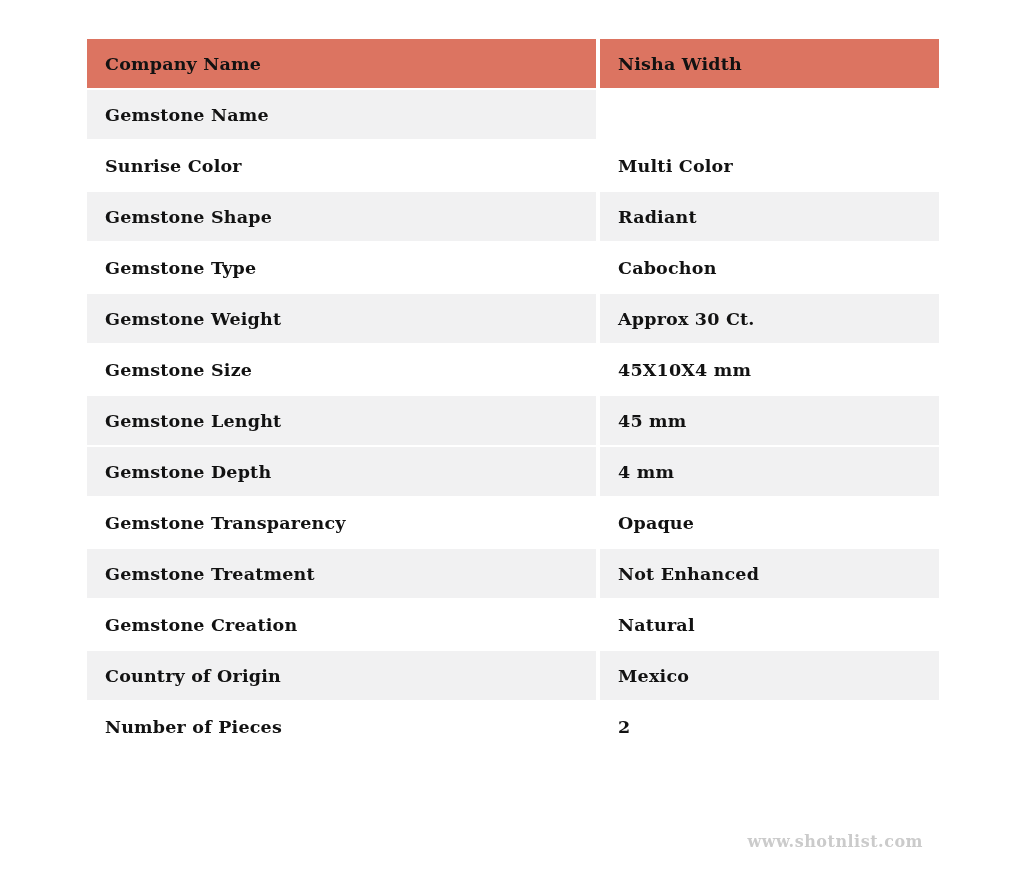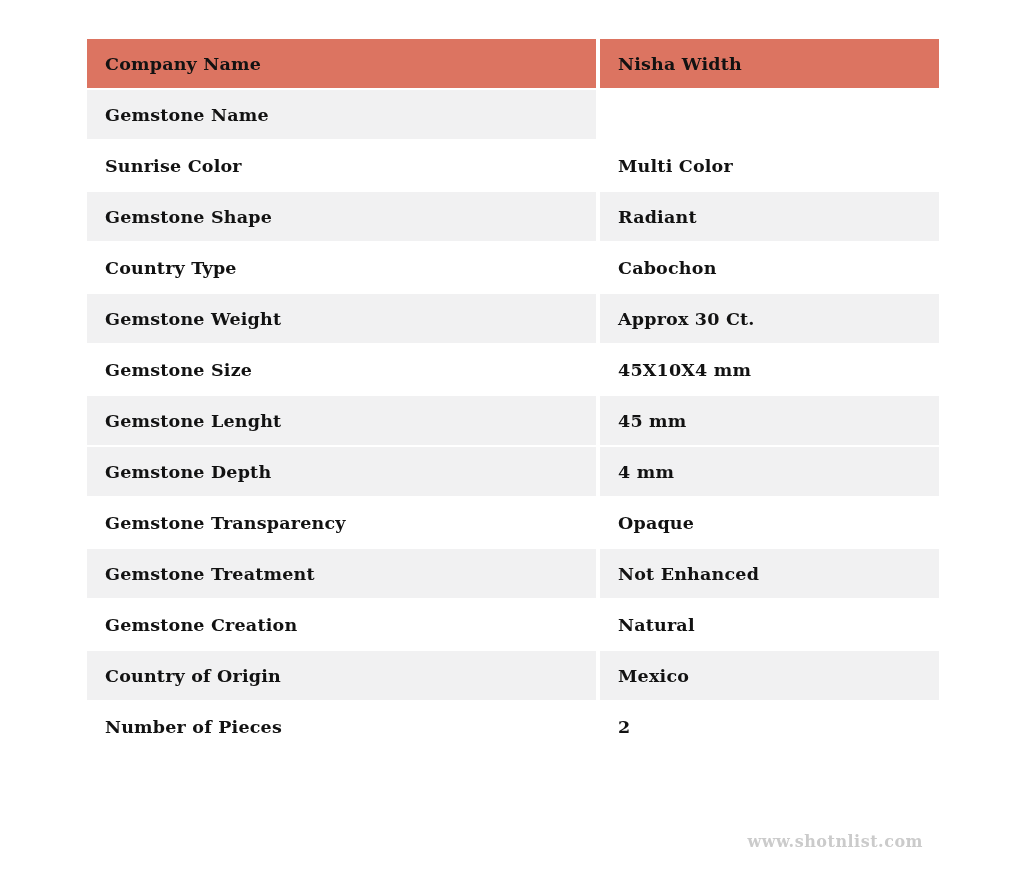--- a/index.html
+++ b/index.html
@@ -66,21 +66,21 @@
       </div>
       <div class="row plain">
         <div class="cell label">Sunrise Color</div>
         <div class="cell value">Multi Color</div>
       </div>
       <div class="row alt">
         <div class="cell label">Gemstone Shape</div>
         <div class="cell value">Radiant</div>
       </div>
       <div class="row plain">
-        <div class="cell label">Country Type</div>
+        <div class="cell label">Gemstone Type</div>
         <div class="cell value">Cabochon</div>
       </div>
       <div class="row alt">
         <div class="cell label">Gemstone Weight</div>
         <div class="cell value">Approx 30 Ct.</div>
       </div>
       <div class="row plain">
         <div class="cell label">Gemstone Size</div>
         <div class="cell value">45X10X4 mm</div>
       </div>

